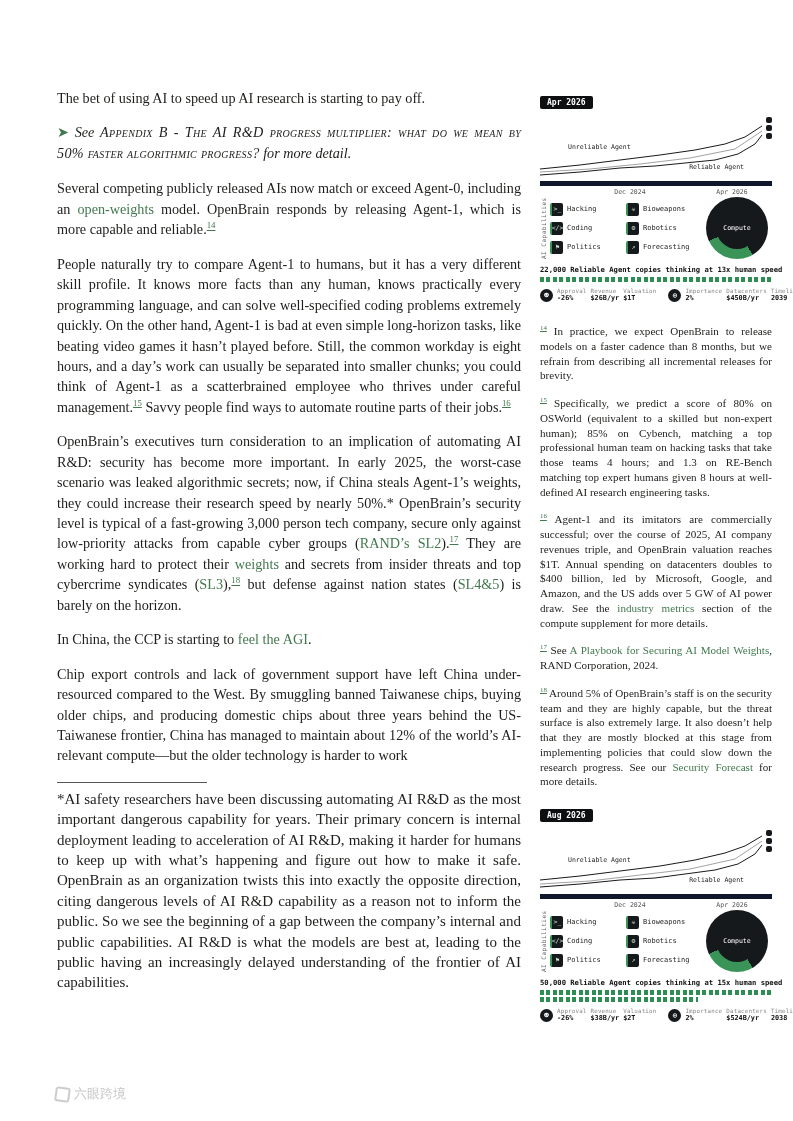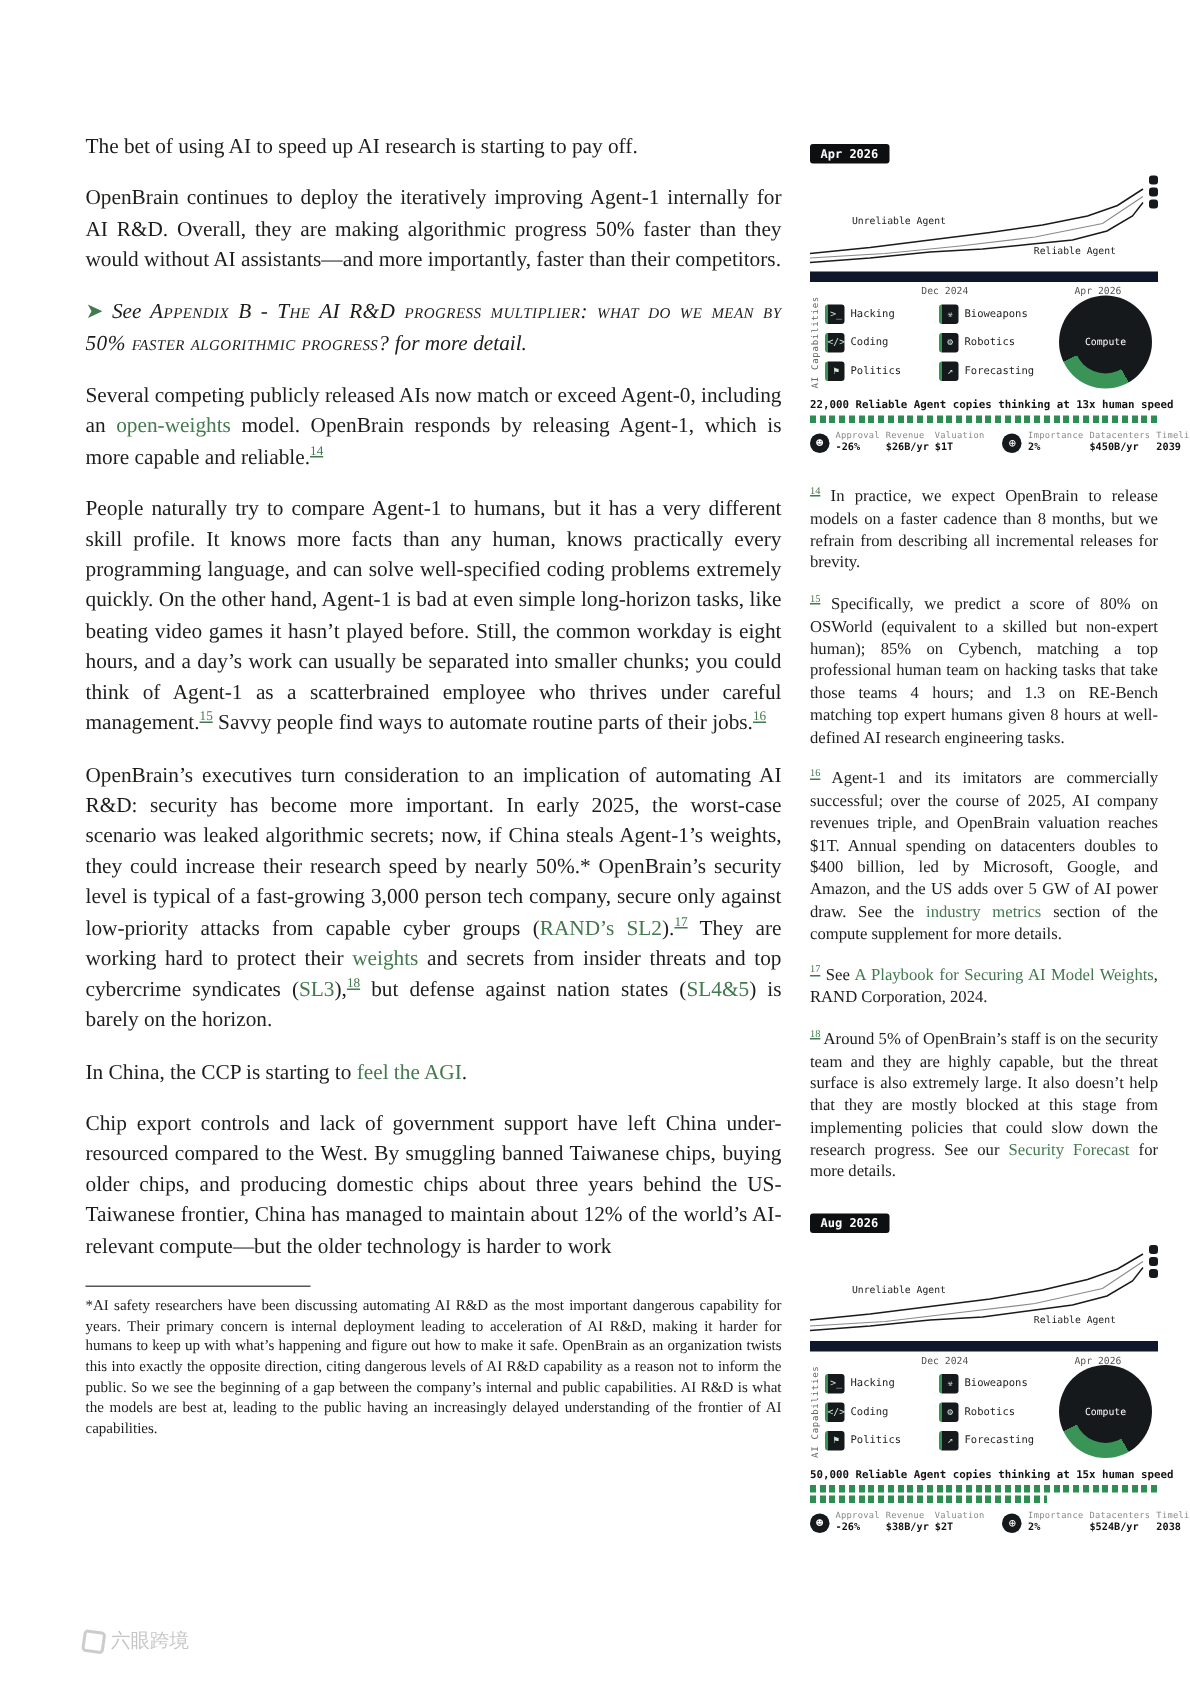--- a/index.html
+++ b/index.html
@@ -19,37 +19,37 @@
   p.body{font-size:14.2px;line-height:1.44;text-align:justify;margin-bottom:14px;}
   p.body:last-child{margin-bottom:0;}
   .link{color:var(--green);}
   .i{font-style:italic;}
   .sc{font-variant:small-caps;font-style:italic;letter-spacing:0.3px;}
   .arrow{color:var(--green);}
   sup{color:var(--green);font-size:0.62em;line-height:0;text-decoration:underline;}
   .callout{font-size:14.2px;line-height:1.48;text-align:justify;margin-bottom:14px;}
   .footnote-block{margin-top:16px;}
   .footnote-rule{width:150px;border-top:1px solid #555;margin-bottom:6px;}
-  .footnote-text{font-size:10px;line-height:1.36;text-align:justify;}
+  .footnote-text{font-size:15px;line-height:1.36;text-align:justify;}
   
   .sidebar{position:absolute;left:540px;top:90px;width:232px;}
   .side-fn{font-size:11.1px;line-height:1.33;text-align:justify;margin-bottom:13px;}
   .side-fns{margin-top:22px;margin-bottom:14px;}
   
   .widget{width:232px;font-family:"DejaVu Sans Mono", monospace;}
   .badge{display:inline-block;background:#0d0f10;color:#fff;font-size:8px;
     font-weight:bold;padding:2px 7px;border-radius:2px;margin-bottom:2px;}
   .chart-wrap{position:relative;height:70px;}
   .chart-wrap svg{position:absolute;left:0;top:0;}
   .chart-label{position:absolute;font-size:6.5px;color:#222;}
   .lbl-reliable{right:28px;top:4px;margin-top:48px;}
   .lbl-unreliable{left:28px;top:32px;}
   .agent-icons{position:absolute;right:0;top:6px;display:flex;flex-direction:column;gap:2px;}
   .agent-icons span{width:6px;height:6px;background:var(--dk);border-radius:2px;display:block;}
-  .axis{border-top:7px solid #0f172a;position:relative;height:12px;margin-bottom:4px;}
+  .axis{border-top:5px solid #0f172a;position:relative;height:12px;margin-bottom:4px;}
   .tick{position:absolute;top:2px;font-size:6.5px;color:#555;}
   .tick-1{left:32%;}
   .tick-2{left:76%;}
   .panel{display:flex;align-items:center;margin-bottom:6px;}
   .ylabel{writing-mode:vertical-rl;transform:rotate(180deg);font-size:6px;color:#666;
     height:62px;margin-right:3px;letter-spacing:0.5px;}
   .cap-grid{display:grid;grid-template-columns:1fr 1fr;grid-auto-rows:19px;width:148px;column-gap:4px;}
   .cap-item{display:flex;align-items:center;}
   .cap-icon{width:13px;height:13px;background:var(--dk);border-left:2px solid var(--wgreen);
     border-radius:2px;color:#cfe8d6;font-size:6.5px;display:flex;align-items:center;
@@ -74,21 +74,20 @@
   .watermark{position:absolute;left:55px;top:1085px;display:flex;align-items:center;
     gap:4px;opacity:0.42;color:#777;font-family:"DejaVu Sans", sans-serif;font-size:13px;}
   .wm-logo{width:15px;height:15px;border:2px solid #888;border-radius:3px;transform:rotate(8deg);}
 </style>
 </head>
 <body>
 
 <div class="main-col">
 
   <p class="body"><span>The bet of using AI to speed up AI research is starting to pay off.</span></p>
-  <p class="body"><span>OpenBrain continues to deploy the iteratively improving Agent-1 internally for AI R&amp;D. Overall, they are making algorithmic progress 50% faster than they would without AI assistants—and more importantly, faster than their competitors.</span></p>
   <p class="callout"><span class="arrow">➤ </span><span class="i">See </span><span class="sc">Appendix B - The AI R&amp;D progress multiplier: what do we mean by 50% faster algorithmic progress?</span><span class="i"> for more detail.</span></p>
   <p class="body"><span>Several competing publicly released AIs now match or exceed Agent-0, including an </span><span class="link">open-weights</span><span> model. OpenBrain responds by releasing Agent-1, which is more capable and reliable.</span><sup>14</sup></p>
   <p class="body"><span>People naturally try to compare Agent-1 to humans, but it has a very different skill profile. It knows more facts than any human, knows practically every programming language, and can solve well-specified coding problems extremely quickly. On the other hand, Agent-1 is bad at even simple long-horizon tasks, like beating video games it hasn’t played before. Still, the common workday is eight hours, and a day’s work can usually be separated into smaller chunks; you could think of Agent-1 as a scatterbrained employee who thrives under careful management.</span><sup>15</sup><span> Savvy people find ways to automate routine parts of their jobs.</span><sup>16</sup></p>
   <p class="body"><span>OpenBrain’s executives turn consideration to an implication of automating AI R&amp;D: security has become more important. In early 2025, the worst-case scenario was leaked algorithmic secrets; now, if China steals Agent-1’s weights, they could increase their research speed by nearly 50%.* OpenBrain’s security level is typical of a fast-growing 3,000 person tech company, secure only against low-priority attacks from capable cyber groups (</span><span class="link">RAND’s SL2</span><span>).</span><sup>17</sup><span> They are working hard to protect their </span><span class="link">weights</span><span> and secrets from insider threats and top cybercrime syndicates (</span><span class="link">SL3</span><span>),</span><sup>18</sup><span> but defense against nation states (</span><span class="link">SL4&amp;5</span><span>) is barely on the horizon.</span></p>
 
 
   <p class="body"><span>In China, the CCP is starting to </span><span class="link">feel the AGI</span><span>.</span></p>
   <p class="body"><span>Chip export controls and lack of government support have left China under-resourced compared to the West. By smuggling banned Taiwanese chips, buying older chips, and producing domestic chips about three years behind the US-Taiwanese frontier, China has managed to maintain about 12% of the world’s AI-relevant compute—but the older technology is harder to work</span></p>
 
   <div class="footnote-block">

